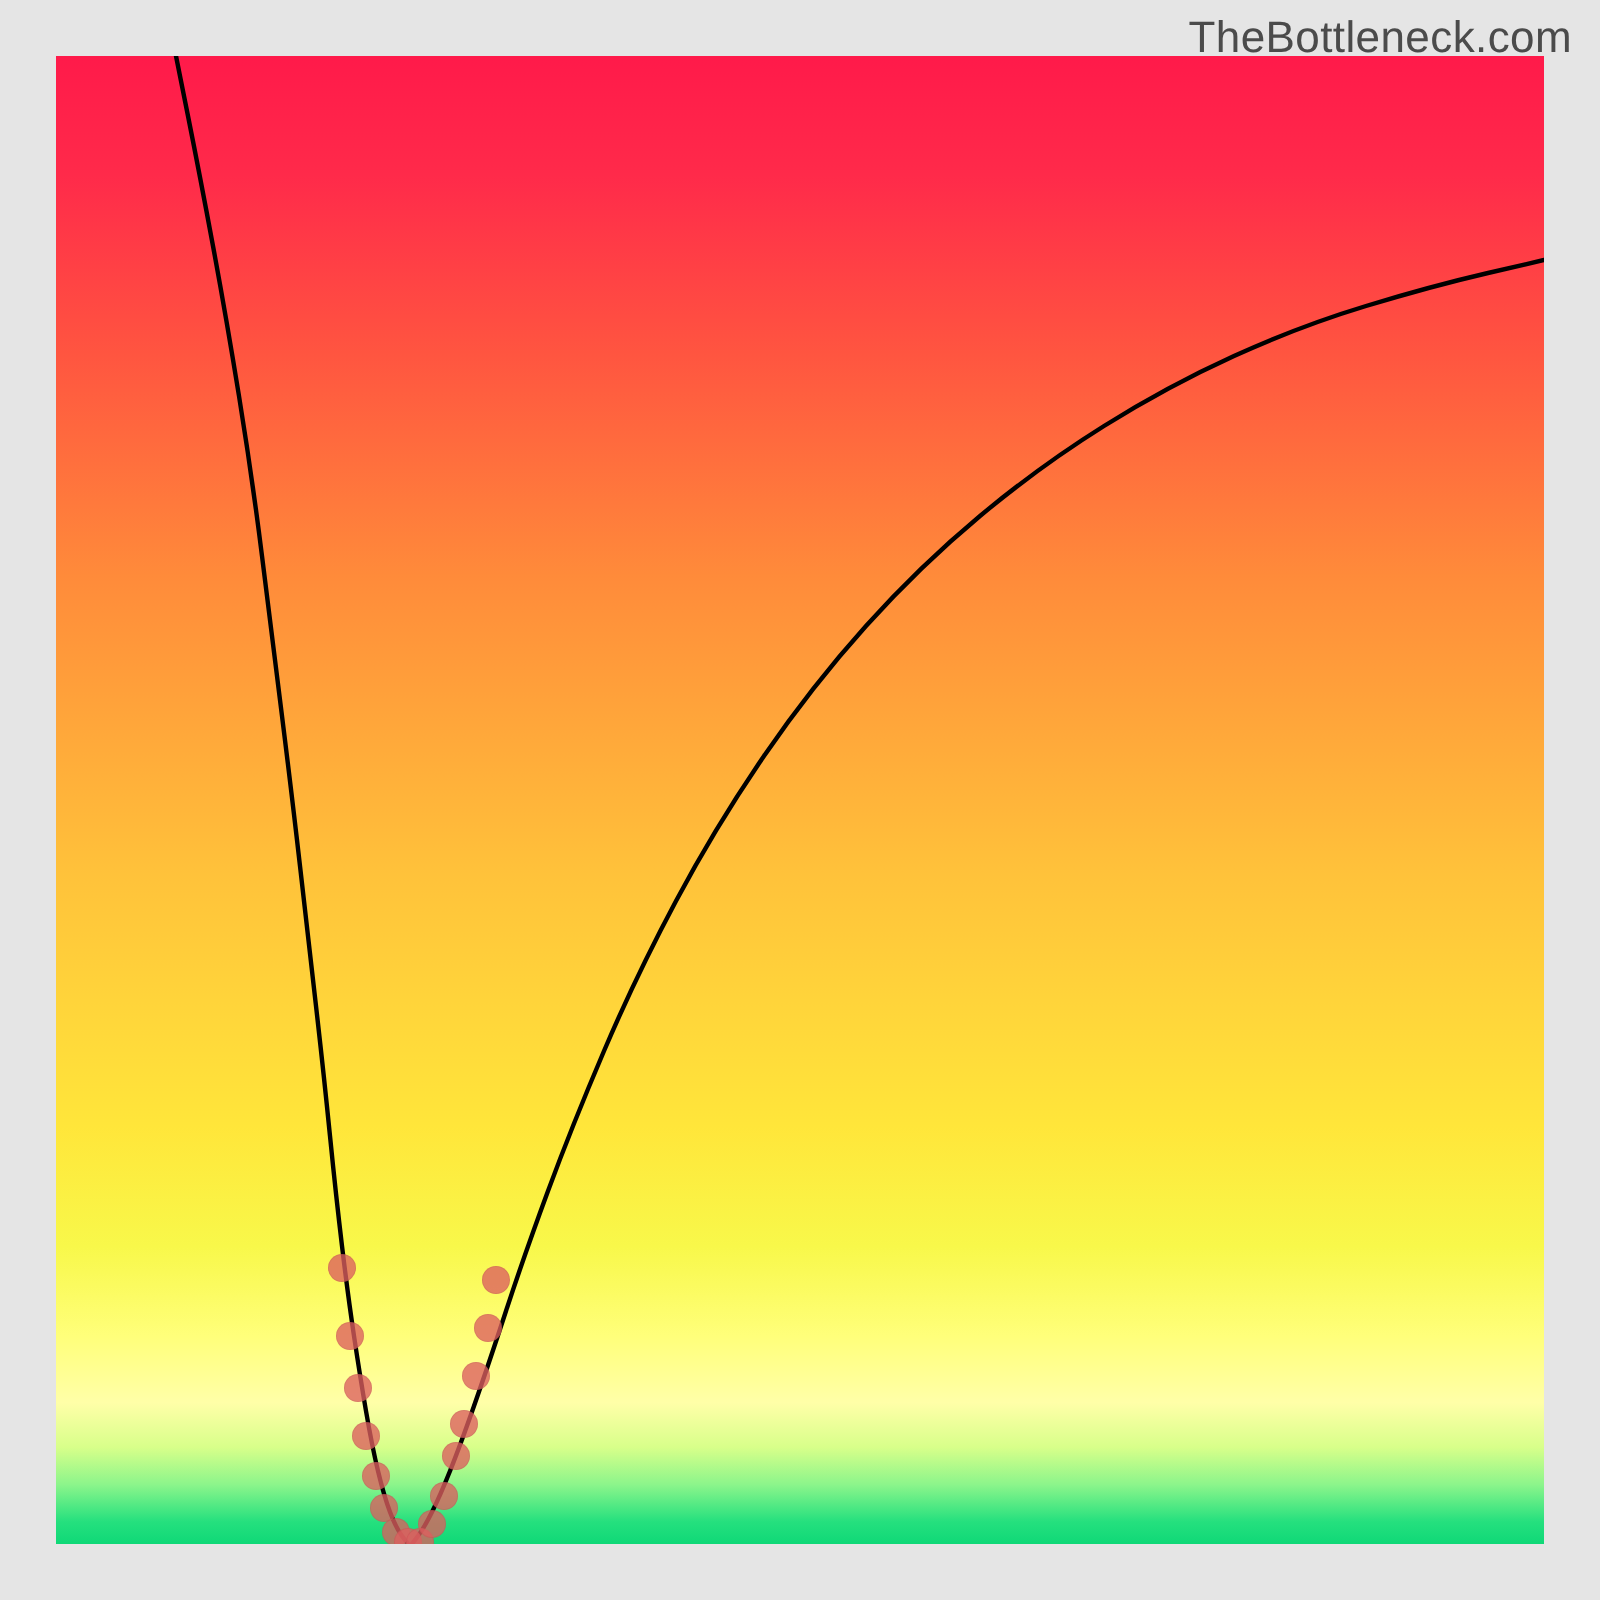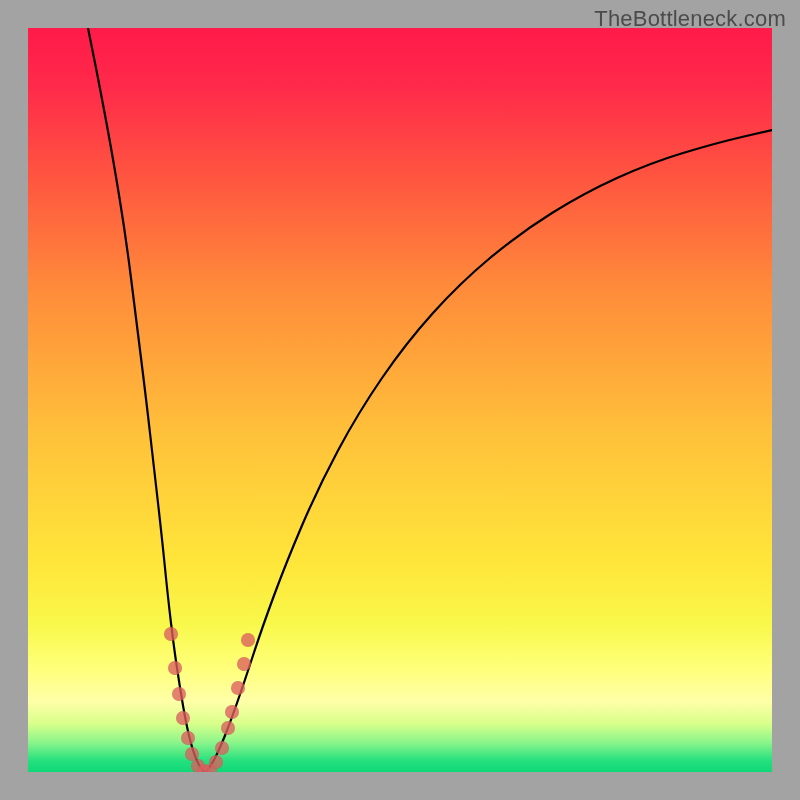--- a/index.html
+++ b/index.html
@@ -10,21 +10,21 @@
     overflow: hidden;
     background: #000;
     font-family: Arial, Helvetica, sans-serif;
   }
   .frame {
     position: absolute;
     left: 0;
     top: 0;
     width: 800px;
     height: 800px;
-    background: #a3a3a3;
+    background: #e5e5e5;
   }
   .plot-area {
     position: absolute;
     left: 28px;
     top: 28px;
     width: 744px;
     height: 744px;
     overflow: hidden;
   }
   .gradient-bg {

